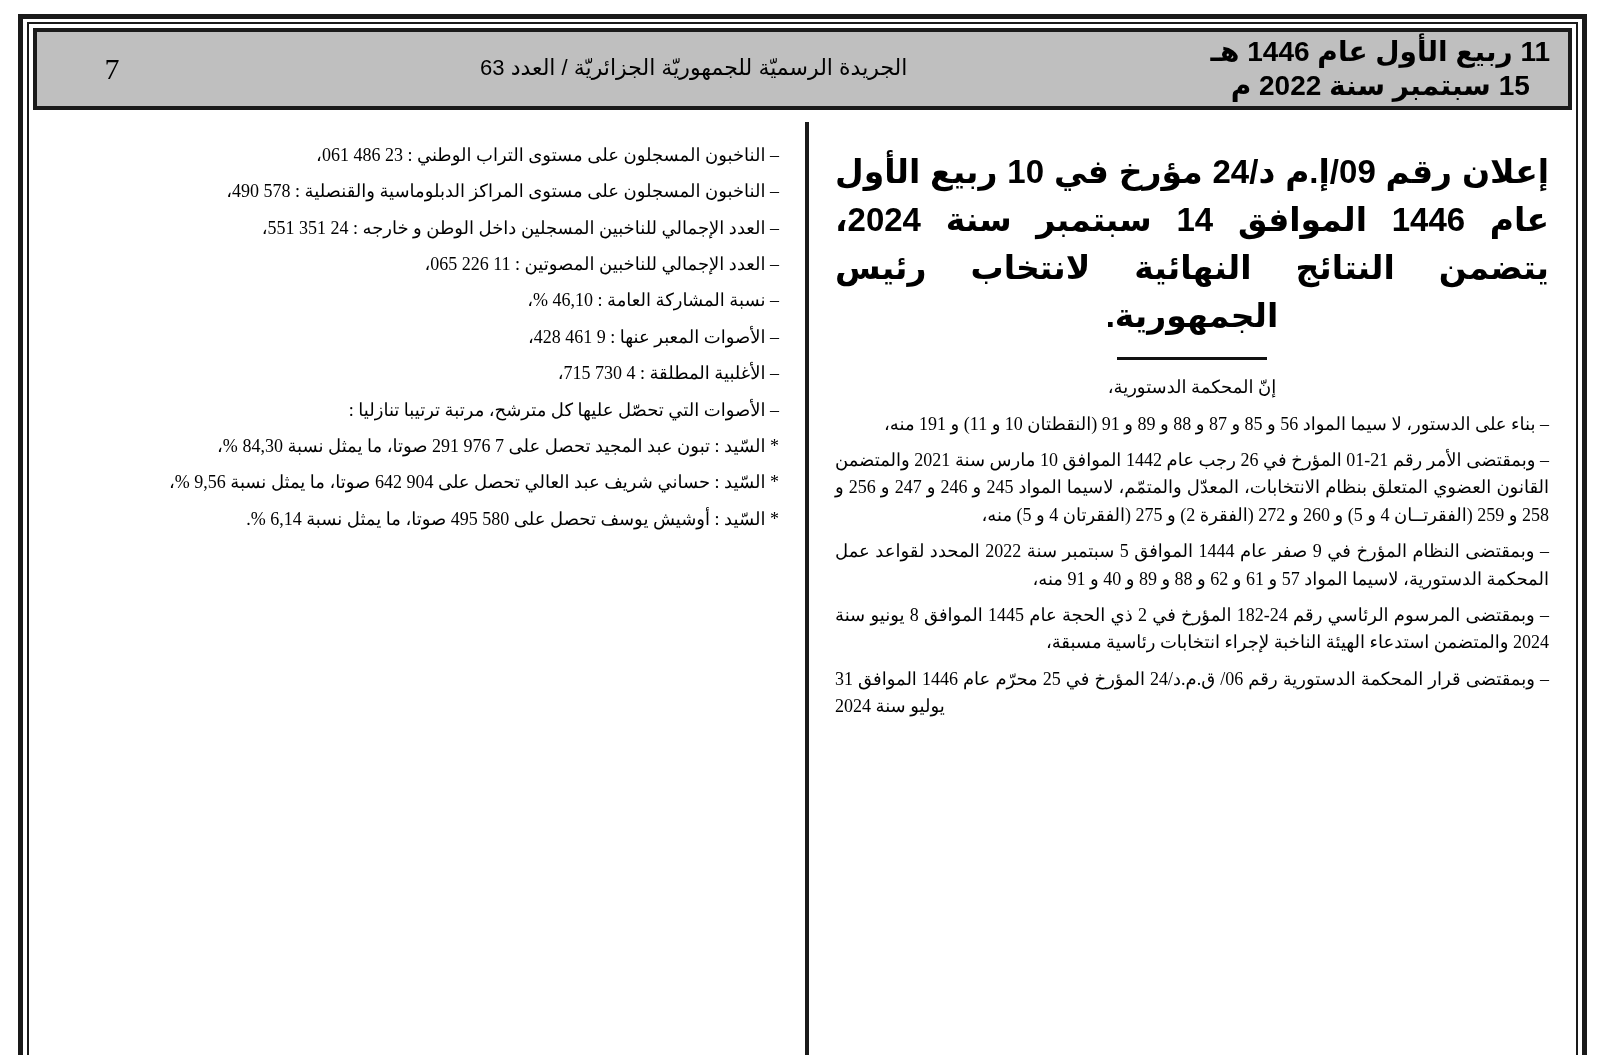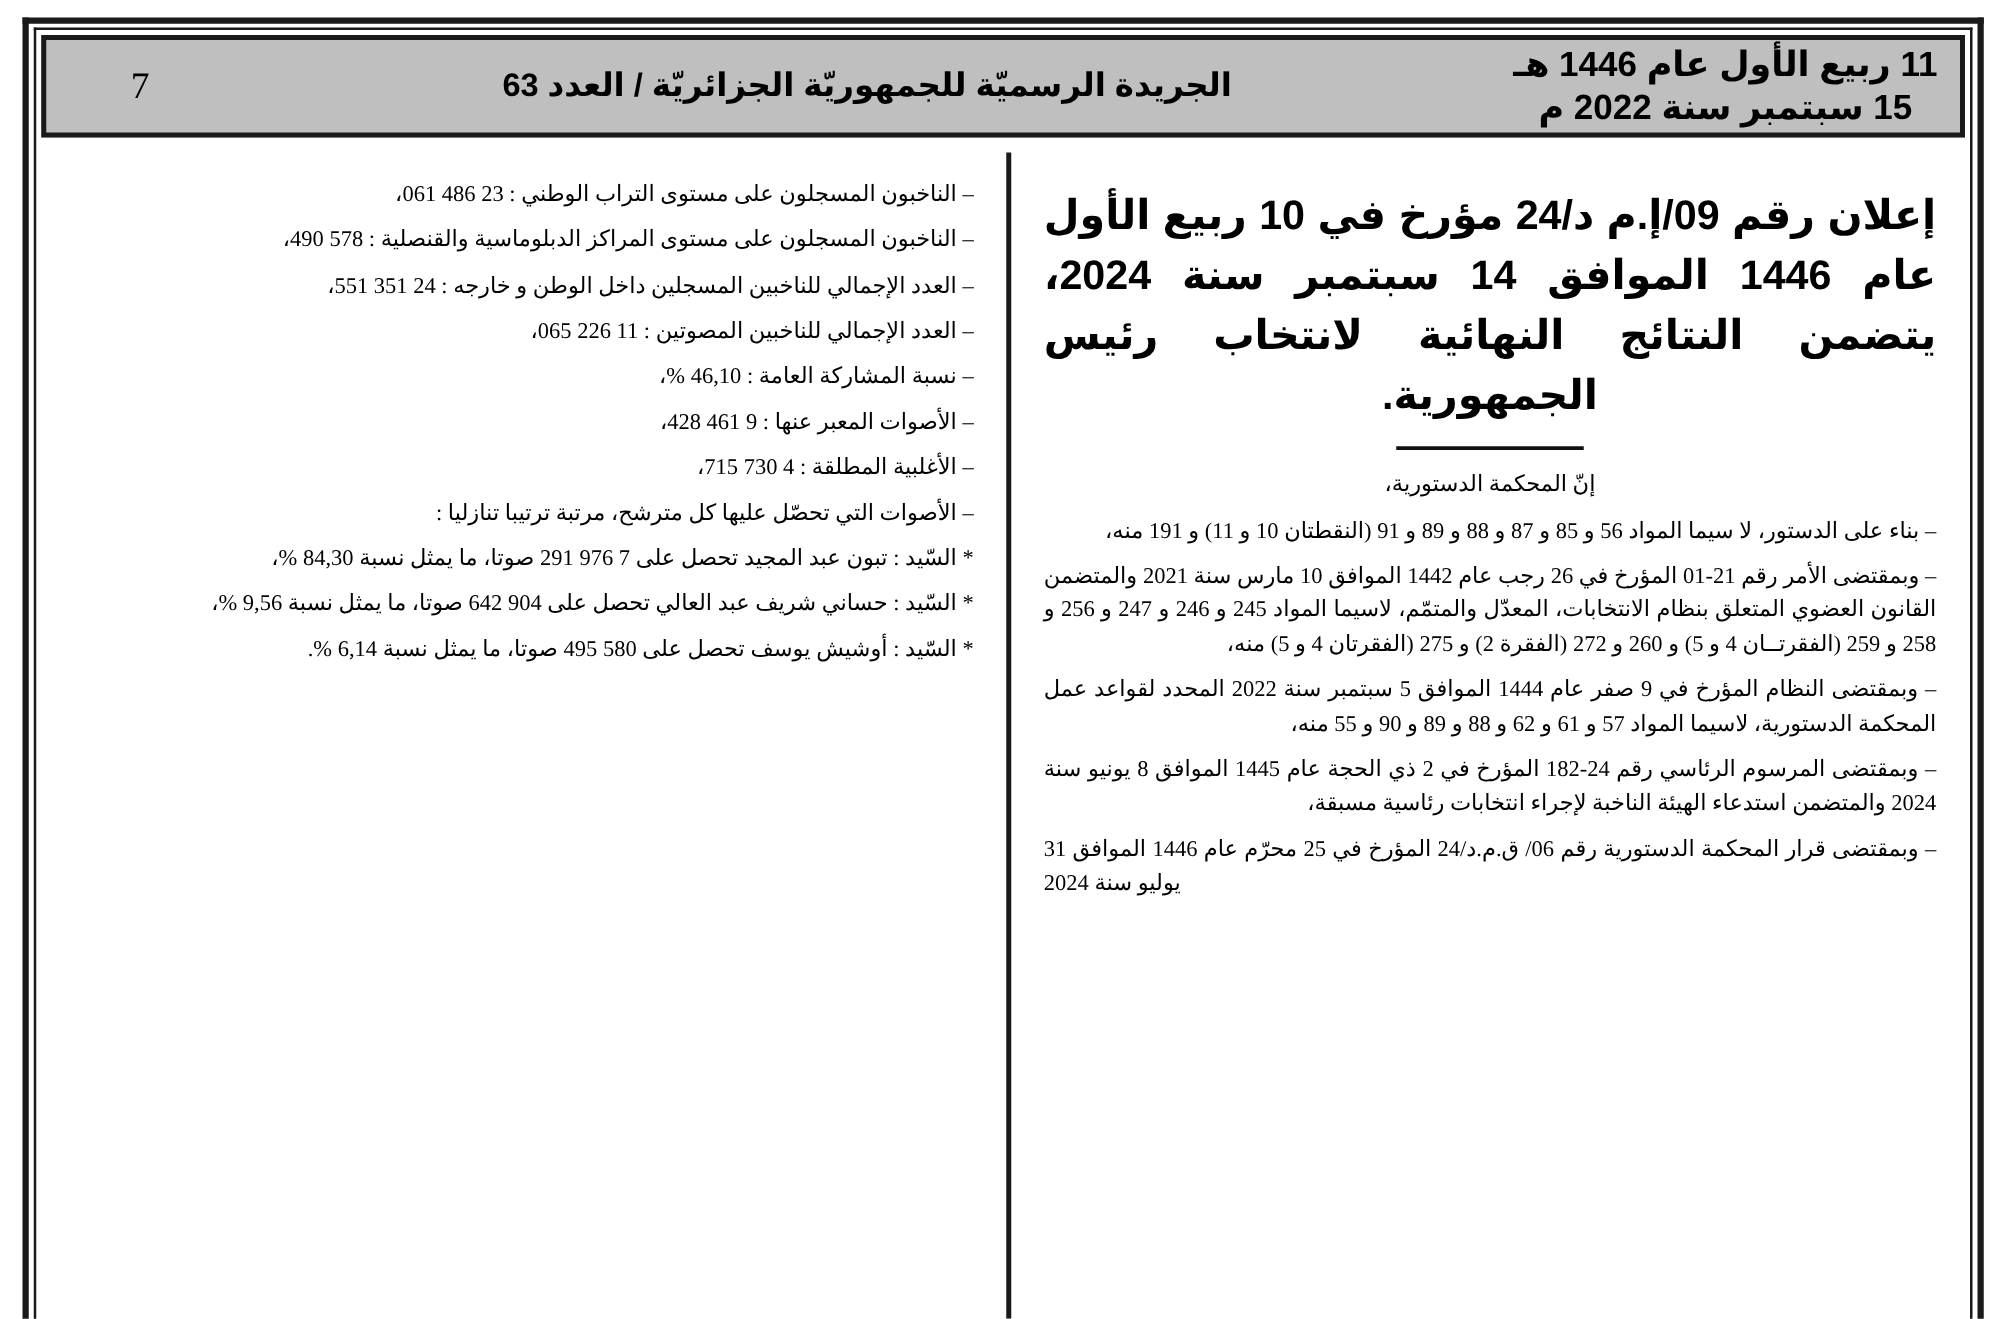--- a/index.html
+++ b/index.html
@@ -69,22 +69,22 @@
     line-height: 1.22;
     font-weight: bold;
     font-size: 28px;
     letter-spacing: 0.2px;
     white-space: nowrap;
   }
   .masthead-date div { display: block; }
   .masthead-title {
     flex: 1 1 auto;
     text-align: center;
-    font-weight: bold;
-    font-size: 26px;
+    font-weight: normal;
+    font-size: 22px;
     white-space: nowrap;
     padding-bottom: 2px;
   }
   .masthead-pageno {
     flex: 0 0 auto;
     width: 150px;
     text-align: center;
     font-weight: normal;
     font-size: 30px;
     font-family: "Liberation Serif", "DejaVu Serif", serif;
@@ -171,21 +171,21 @@
       <div class="title-block">إعلان رقم 09/إ.م د/24 مؤرخ في 10 ربيع الأول عام 1446 الموافق 14 سبتمبر سنة 2024، يتضمن النتائج النهائية لانتخاب رئيس الجمهورية.</div>
 
       <div class="hr-short"></div>
 
       <p class="p intro">إنّ المحكمة الدستورية،</p>
 
       <p class="p right-last">– بناء على الدستور، لا سيما المواد 56 و 85 و 87 و 88 و 89 و 91 (النقطتان 10 و 11) و 191 منه،</p>
 
       <p class="p right-last">– وبمقتضى الأمر رقم 21-01 المؤرخ في 26 رجب عام 1442 الموافق 10 مارس سنة 2021 والمتضمن القانون العضوي المتعلق بنظام الانتخابات، المعدّل والمتمّم، لاسيما المواد 245 و 246 و 247 و 256 و 258 و 259 (الفقرتــان 4 و 5) و 260 و 272 (الفقرة 2) و 275 (الفقرتان 4 و 5) منه،</p>
 
-      <p class="p right-last">– وبمقتضى النظام المؤرخ في 9 صفر عام 1444 الموافق 5 سبتمبر سنة 2022 المحدد لقواعد عمل المحكمة الدستورية، لاسيما المواد 57 و 61 و 62 و 88 و 89 و 90 و 55 منه،</p>
+      <p class="p right-last">– وبمقتضى النظام المؤرخ في 9 صفر عام 1444 الموافق 5 سبتمبر سنة 2022 المحدد لقواعد عمل المحكمة الدستورية، لاسيما المواد 57 و 61 و 62 و 88 و 89 و 40 و 91 منه،</p>
 
       <p class="p right-last">– وبمقتضى المرسوم الرئاسي رقم 24-182 المؤرخ في 2 ذي الحجة عام 1445 الموافق 8 يونيو سنة 2024 والمتضمن استدعاء الهيئة الناخبة لإجراء انتخابات رئاسية مسبقة،</p>
 
       <p class="p clip">– وبمقتضى قرار المحكمة الدستورية رقم 06/ ق.م.د/24 المؤرخ في 25 محرّم عام 1446 الموافق 31 يوليو سنة 2024</p>
     </div>
 
     <div class="col col-left">
 
       <p class="p right-last">– الناخبون المسجلون على مستوى التراب الوطني : 23 486 061،</p>
       <p class="p right-last">– الناخبون المسجلون على مستوى المراكز الدبلوماسية والقنصلية : 578 490،</p>

